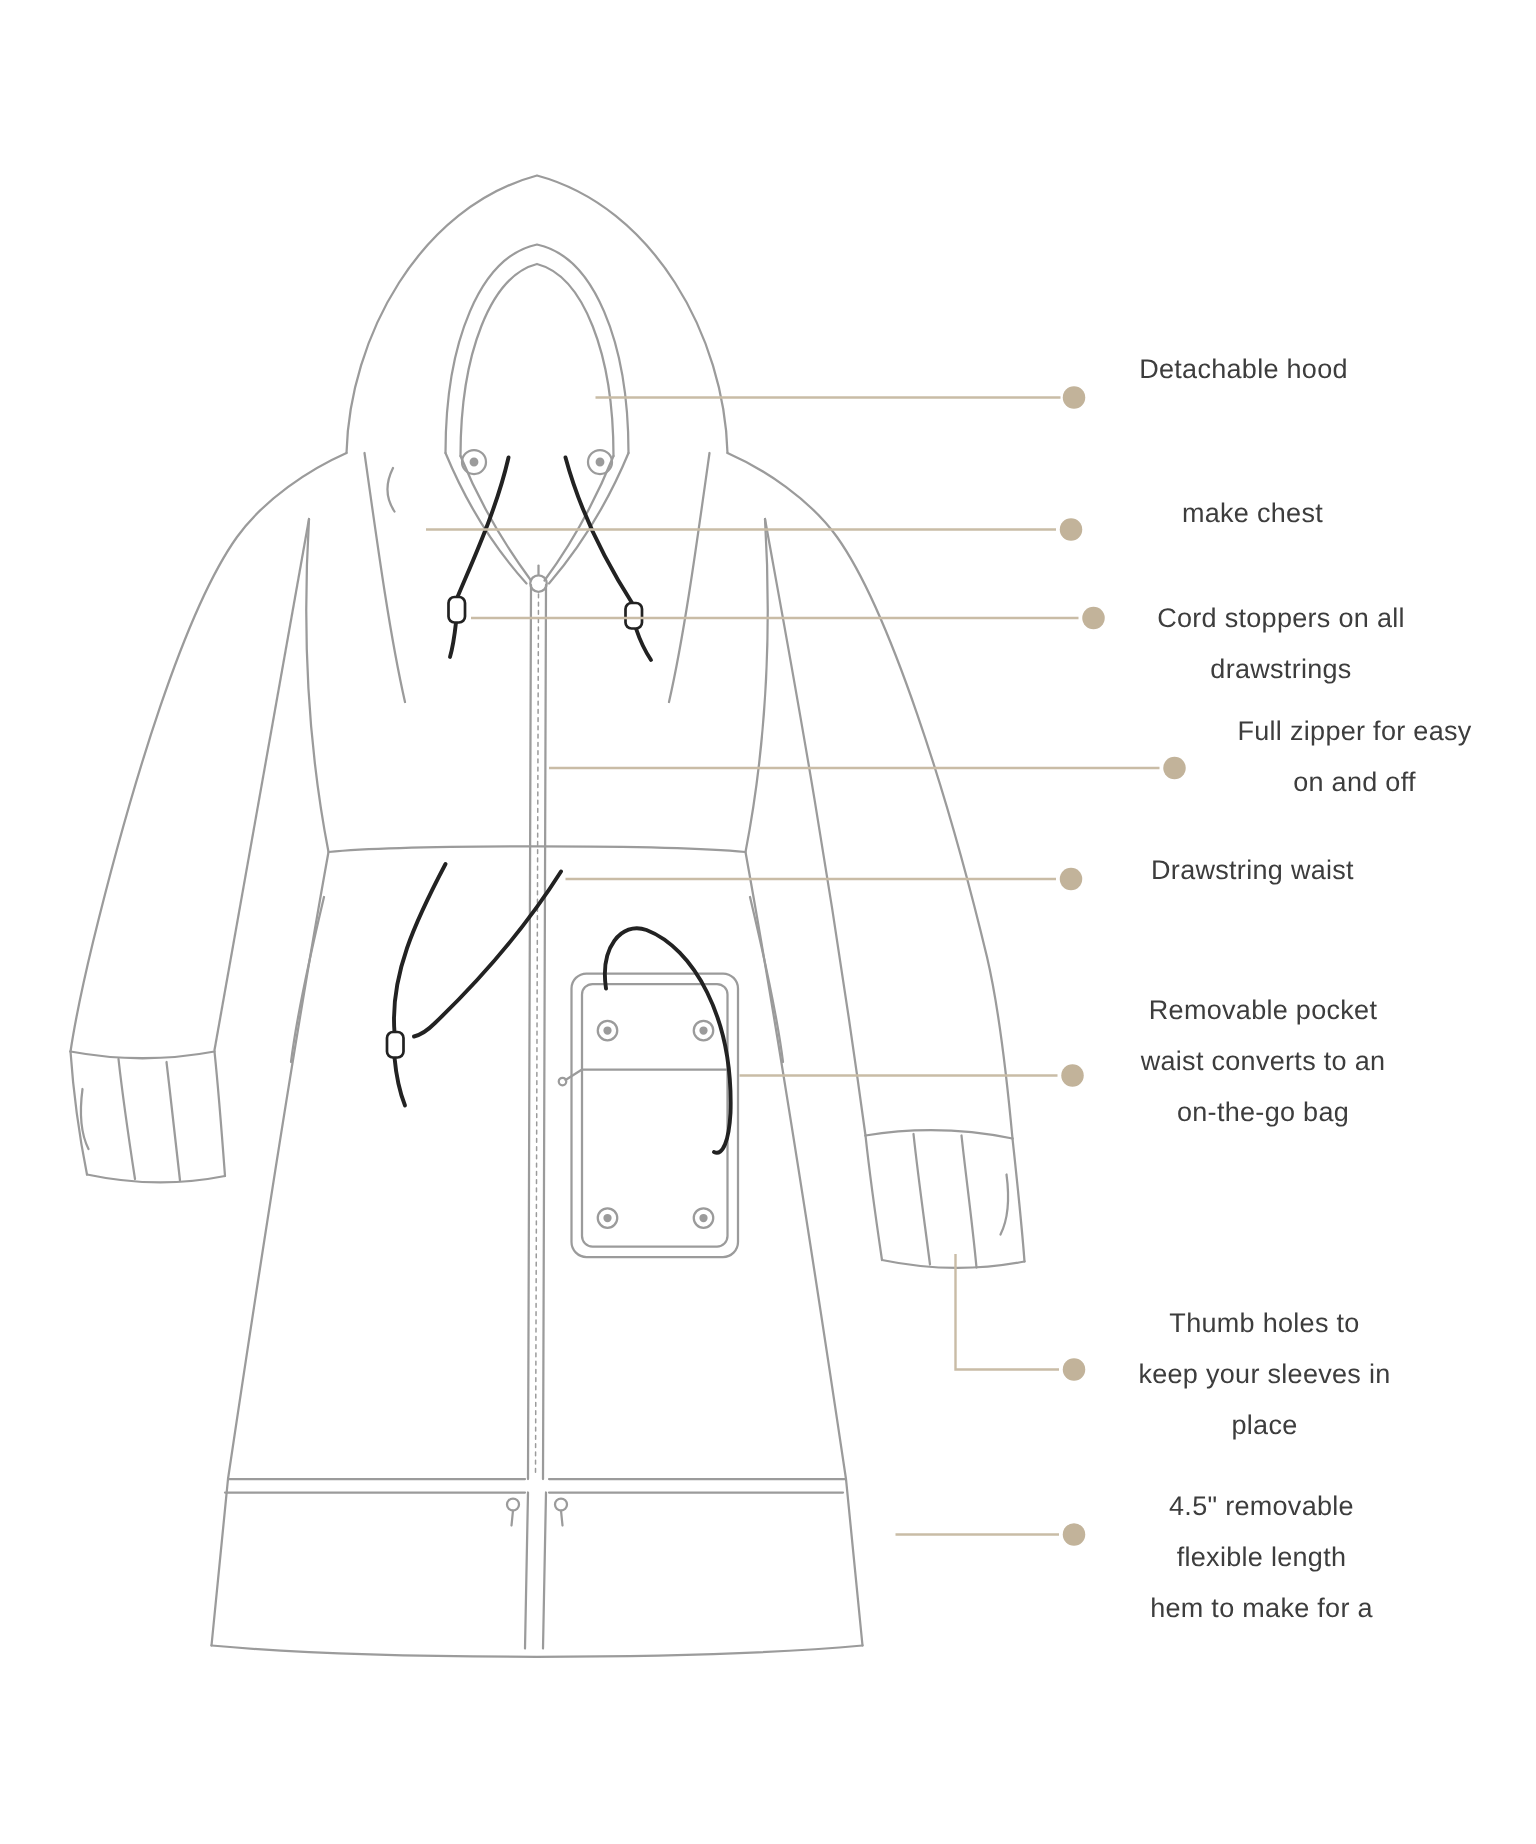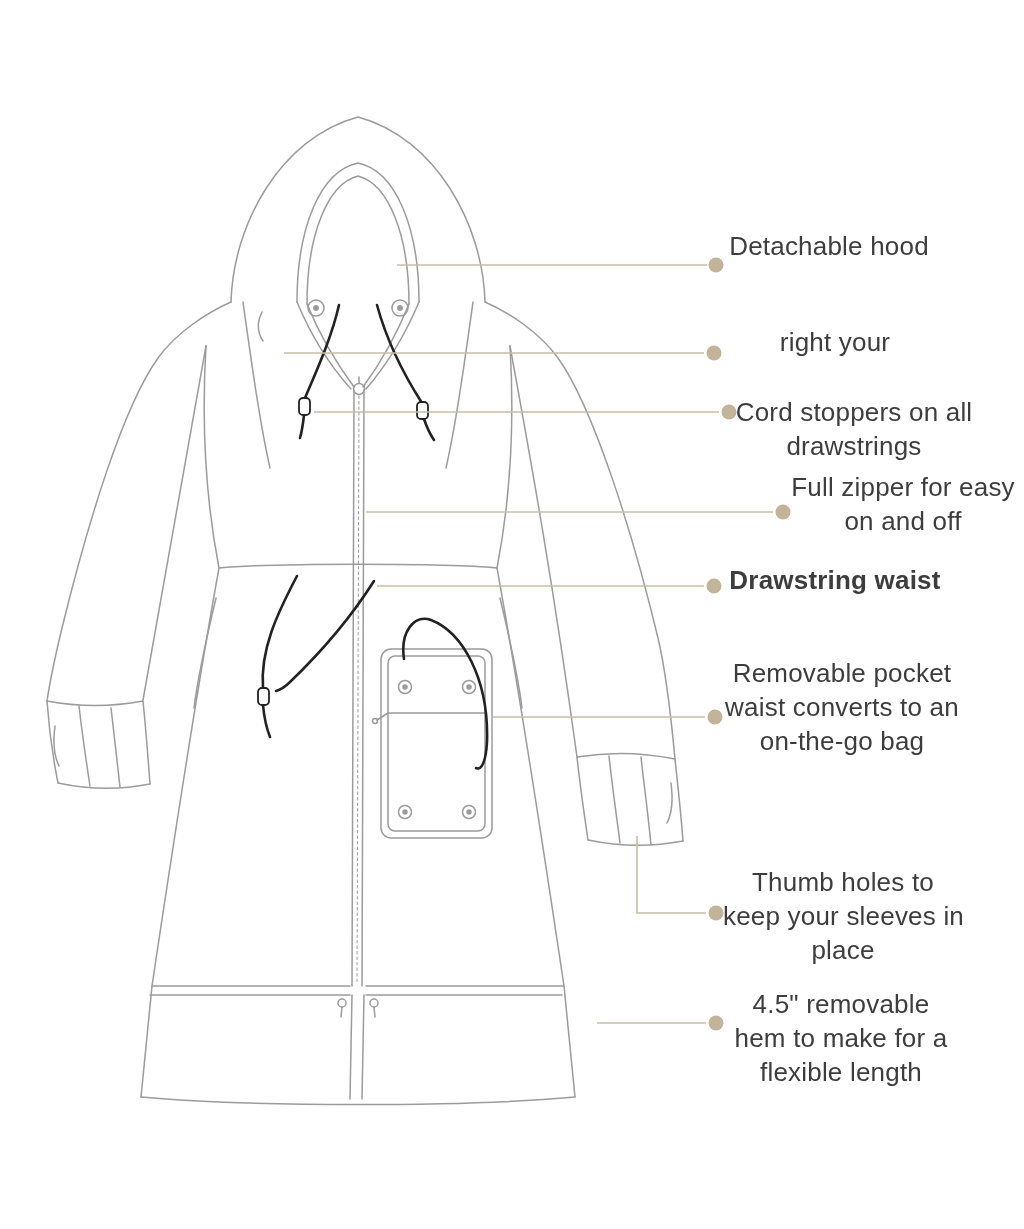--- a/index.html
+++ b/index.html
@@ -9,21 +9,21 @@
     background:#ffffff;
     font-family:"Liberation Sans", sans-serif;
     overflow:hidden;
   }
   .art {
     position:absolute; left:0; top:0;
   }
   .callout {
     position:absolute;
     text-align:center;
-    font-size:26px;
+    font-size:18px;
     line-height:34px;
     color:#3d3d3d;
     letter-spacing:0.2px;
   }
   .callout span { display:block; white-space:nowrap; }
 </style>
 </head>
 <body>
 
 <div class="stage">
@@ -164,48 +164,48 @@
       <circle cx="716" cy="913" r="7.5"></circle>
       <circle cx="716" cy="1023" r="7.5"></circle>
     </g>
   </svg>
 
   <div class="callout" style="left:719px; top:229px; width:220px;">
     <span>Detachable hood</span>
   </div>
 
   <div class="callout" style="left:725px; top:325px; width:220px;">
-    <span>right your</span>
+    <span>make chest</span>
   </div>
 
   <div class="callout" style="left:734px; top:395px; width:240px;">
     <span>Cord stoppers on all</span>
     <span>drawstrings</span>
   </div>
 
   <div class="callout" style="left:788px; top:470px; width:230px;">
     <span>Full zipper for easy</span>
     <span>on and off</span>
   </div>
 
-  <div class="callout" style="left:725px; top:563px; width:220px;font-weight:bold;">
+  <div class="callout" style="left:725px; top:563px; width:220px;">
     <span>Drawstring waist</span>
   </div>
 
   <div class="callout" style="left:722px; top:656px; width:240px;">
     <span>Removable pocket</span>
     <span>waist converts to an</span>
     <span>on-the-go bag</span>
   </div>
 
   <div class="callout" style="left:723px; top:865px; width:240px;">
     <span>Thumb holes to</span>
     <span>keep your sleeves in</span>
     <span>place</span>
   </div>
 
   <div class="callout" style="left:731px; top:987px; width:220px;">
     <span>4.5" removable</span>
+    <span>flexible length</span>
     <span>hem to make for a</span>
-    <span>flexible length</span>
   </div>
 
 </div>
 
 </body></html>

